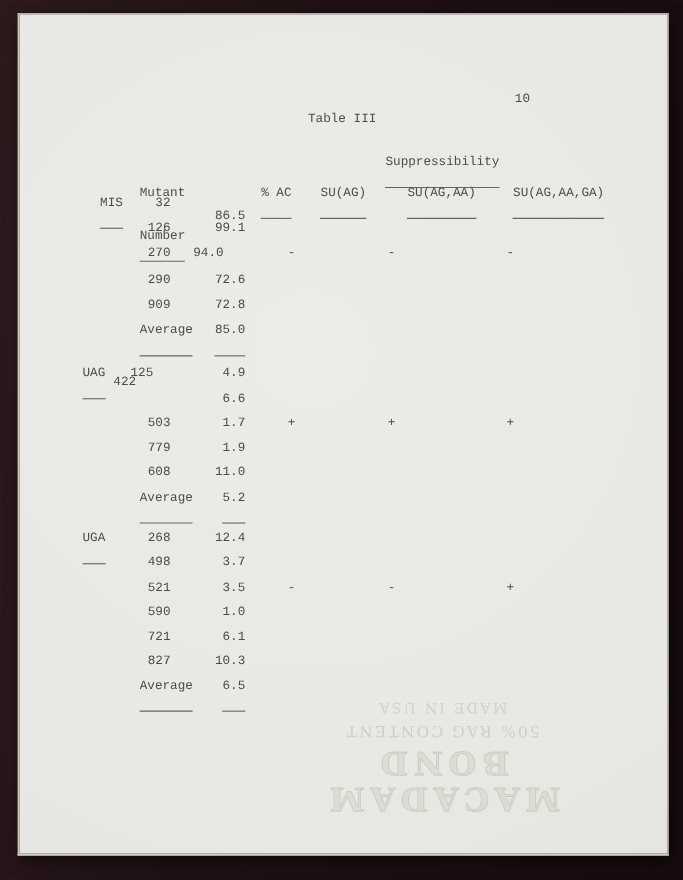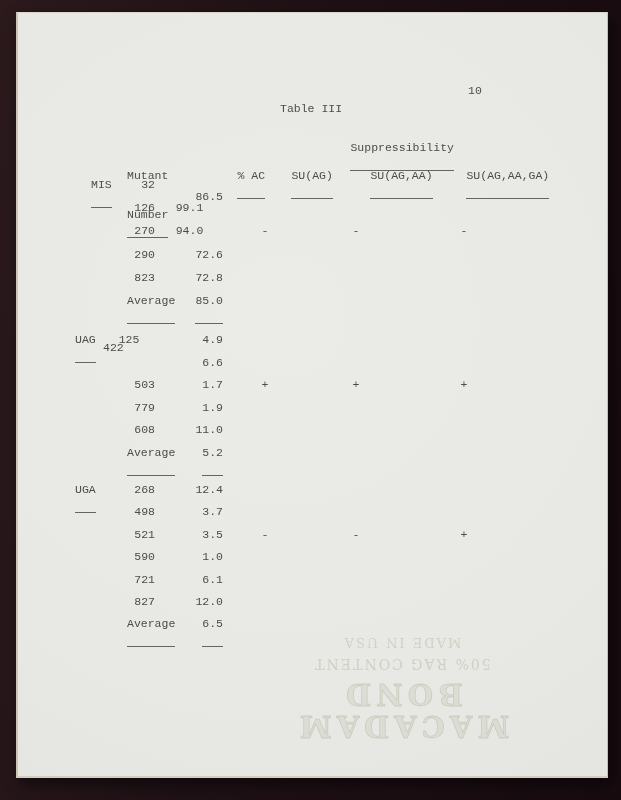--- a/index.html
+++ b/index.html
@@ -85,29 +85,29 @@
     <div class="abs" style="left:407px; top:143px;">
       <span class="u">SU(AG,AA,GA)</span>
     </div>
 
     <div id="table-groups">
         <div class="group" style="top: 165px;">
           <div class="cell" style="top: 0px; left: 73px;"><span class="u">MIS</span></div>
           <div class="cell" style="top: 0px; left: 85px; width: 52px; text-align: right;">32</div>
           <div class="cell" style="top: 0px; left: 138px; width: 67px; text-align: right; margin-top: 12px;">86.5</div>
           <div class="cell" style="top: 23px; left: 85px; width: 52px; text-align: right;">126</div>
-          <div class="cell" style="top: 23px; left: 138px; width: 67px; text-align: center;">99.1</div>
+          <div class="cell" style="top: 23px; left: 138px; width: 67px; text-align: right;">99.1</div>
           <div class="cell" style="top: 46px; left: 85px; width: 52px; text-align: right;">270</div>
           <div class="cell" style="top: 46px; left: 138px; width: 67px; text-align: center;">94.0</div>
           <div class="cell" style="top: 46px; left: 229px; width: 36px; text-align: center;">-</div>
           <div class="cell" style="top: 46px; left: 320px; width: 36px; text-align: center;">-</div>
           <div class="cell" style="top: 46px; left: 428px; width: 36px; text-align: center;">-</div>
           <div class="cell" style="top: 70px; left: 85px; width: 52px; text-align: right;">290</div>
           <div class="cell" style="top: 70px; left: 138px; width: 67px; text-align: right;">72.6</div>
-          <div class="cell" style="top: 93px; left: 85px; width: 52px; text-align: right;">823</div>
+          <div class="cell" style="top: 93px; left: 85px; width: 52px; text-align: right;">909</div>
           <div class="cell" style="top: 93px; left: 138px; width: 67px; text-align: right;">72.8</div>
           <div class="cell" style="top: 116px; left: 109px;"><span class="u">Average</span></div>
           <div class="cell" style="top: 116px; left: 138px; width: 67px; text-align: right;"><span class="u">85.0</span></div>
         </div>
         <div class="group" style="top: 320px;">
           <div class="cell" style="top: 0px; left: 57px;"><span class="u">UAG</span></div>
           <div class="cell" style="top: 0px; left: 85px; width: 52px; text-align: center;">125</div>
           <div class="cell" style="top: 0px; left: 138px; width: 67px; text-align: right;">4.9</div>
           <div class="cell" style="top: 8px; left: 85px; width: 52px; text-align: left;">422</div>
           <div class="cell" style="top: 23px; left: 138px; width: 67px; text-align: right;">6.6</div>
@@ -132,21 +132,21 @@
           <div class="cell" style="top: 45px; left: 85px; width: 52px; text-align: right;">521</div>
           <div class="cell" style="top: 45px; left: 138px; width: 67px; text-align: right;">3.5</div>
           <div class="cell" style="top: 45px; left: 229px; width: 36px; text-align: center;">-</div>
           <div class="cell" style="top: 45px; left: 320px; width: 36px; text-align: center;">-</div>
           <div class="cell" style="top: 45px; left: 428px; width: 36px; text-align: center;">+</div>
           <div class="cell" style="top: 67px; left: 85px; width: 52px; text-align: right;">590</div>
           <div class="cell" style="top: 67px; left: 138px; width: 67px; text-align: right;">1.0</div>
           <div class="cell" style="top: 90px; left: 85px; width: 52px; text-align: right;">721</div>
           <div class="cell" style="top: 90px; left: 138px; width: 67px; text-align: right;">6.1</div>
           <div class="cell" style="top: 112px; left: 85px; width: 52px; text-align: right;">827</div>
-          <div class="cell" style="top: 112px; left: 138px; width: 67px; text-align: right;">12.0</div>
+          <div class="cell" style="top: 112px; left: 138px; width: 67px; text-align: right;">10.3</div>
           <div class="cell" style="top: 134px; left: 109px;"><span class="u">Average</span></div>
           <div class="cell" style="top: 134px; left: 138px; width: 67px; text-align: right;"><span class="u">6.5</span></div>
         </div>
       </div>
 
     <div class="watermark">
       <div class="wm-large">MACADAM BOND</div>
       <div class="wm-mid">50% RAG CONTENT</div>
       <div class="wm-small">MADE IN USA</div>
     </div>

